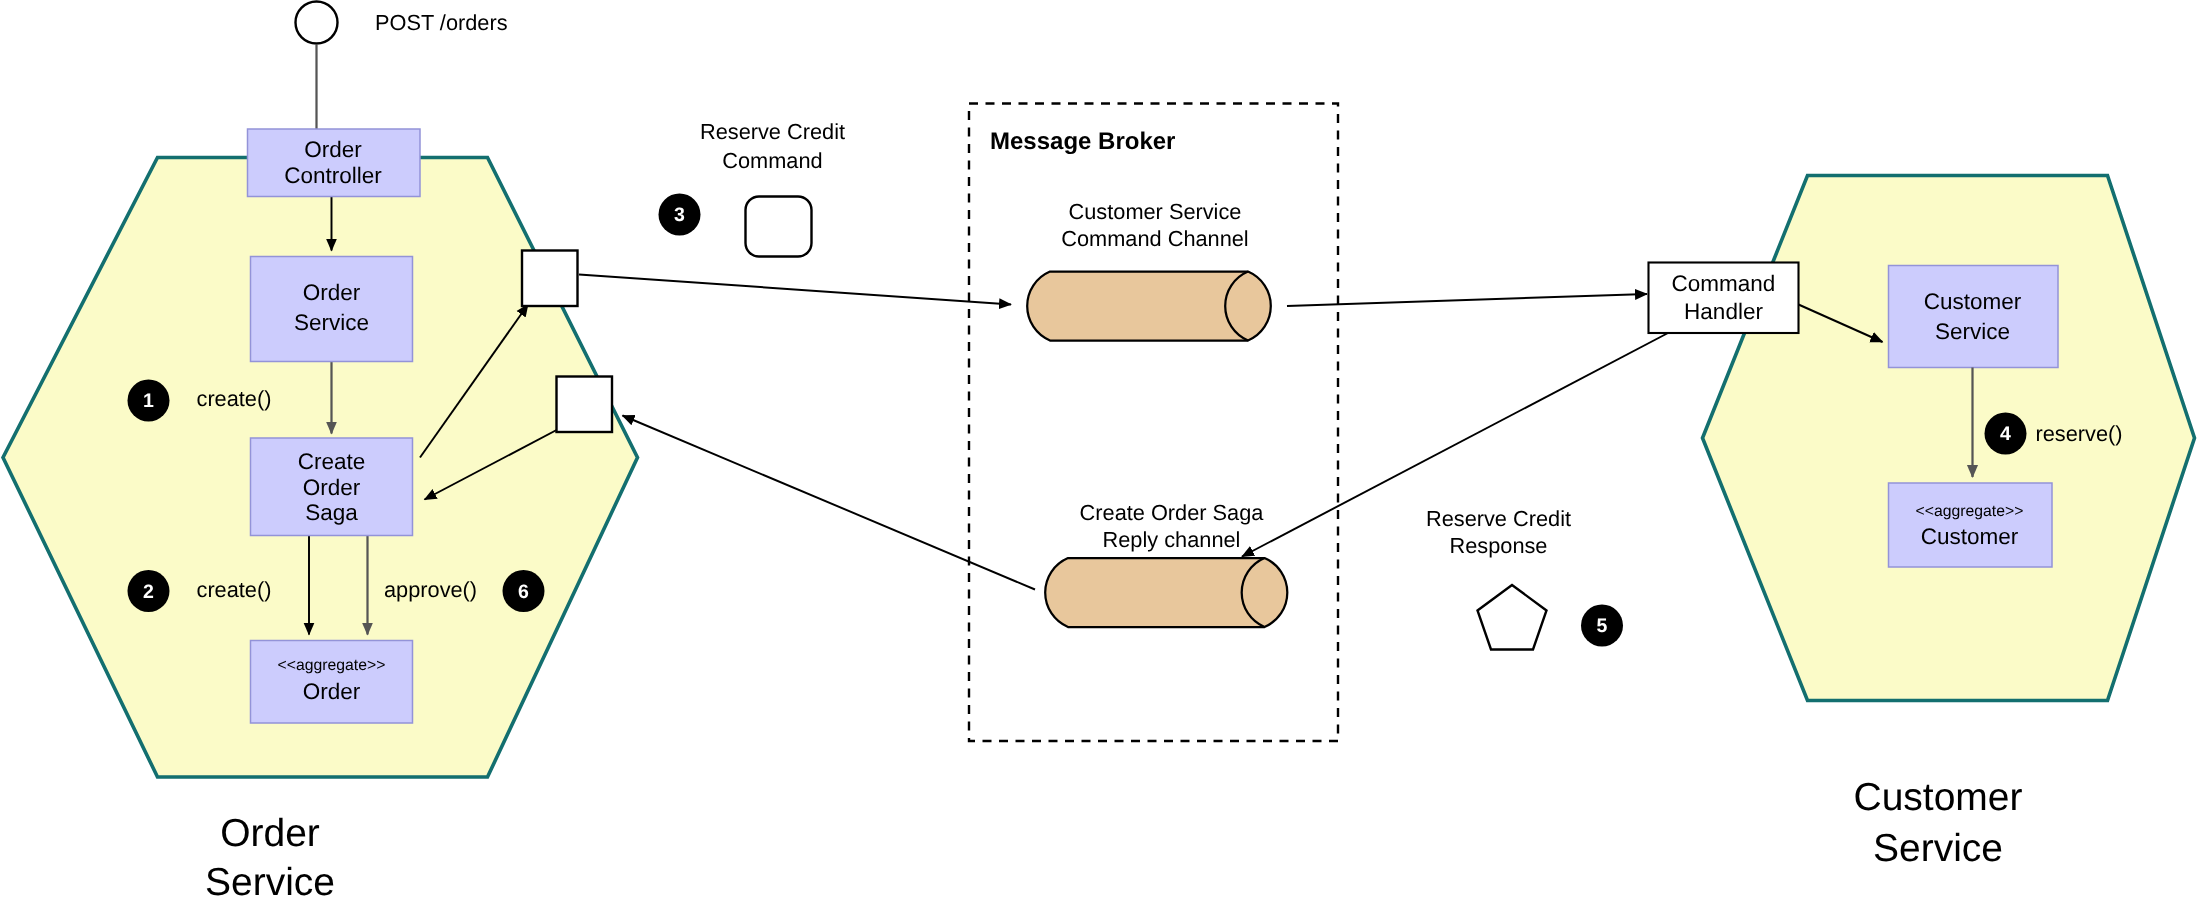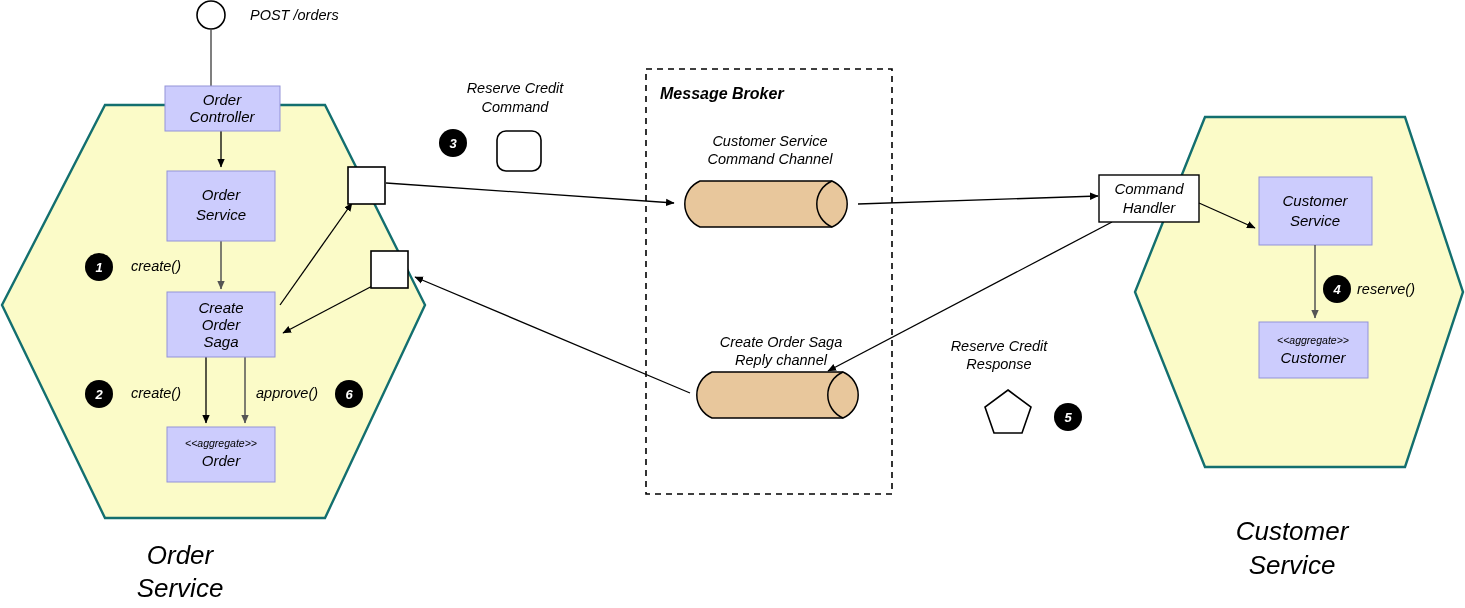--- a/index.html
+++ b/index.html
@@ -1,17 +1,17 @@
 <!DOCTYPE html>
 <html><head>
 <meta charset="utf-8">
 <style>
   html,body{margin:0;padding:0;background:#ffffff;}
   body{width:1465px;height:608px;overflow:hidden;font-family:"Liberation Sans",sans-serif;}
-  #stage{position:relative;width:1465px;height:450px;font-style:italic;}
+  #stage{position:relative;width:1465px;height:450px;}
   svg#diagram{position:absolute;left:0;top:0;width:1465px;height:608px;}
   .lbl{font-family:"Liberation Sans",sans-serif;fill:#000000;}
   .box-text{font-size:15px;text-anchor:middle;dominant-baseline:middle;}
   .stereo{font-size:10.5px;text-anchor:middle;dominant-baseline:middle;}
   .chan-text{font-size:14.5px;text-anchor:middle;dominant-baseline:middle;}
   .mb-title{font-size:16px;font-weight:bold;text-anchor:start;dominant-baseline:middle;}
   .badge-num{font-size:13px;font-weight:bold;fill:#ffffff;text-anchor:middle;dominant-baseline:central;}
   .call-lbl{font-size:14.5px;text-anchor:start;dominant-baseline:middle;}
   .big-lbl{font-size:26px;text-anchor:middle;dominant-baseline:middle;}
   .post-lbl{font-size:14.5px;text-anchor:start;dominant-baseline:middle;}

